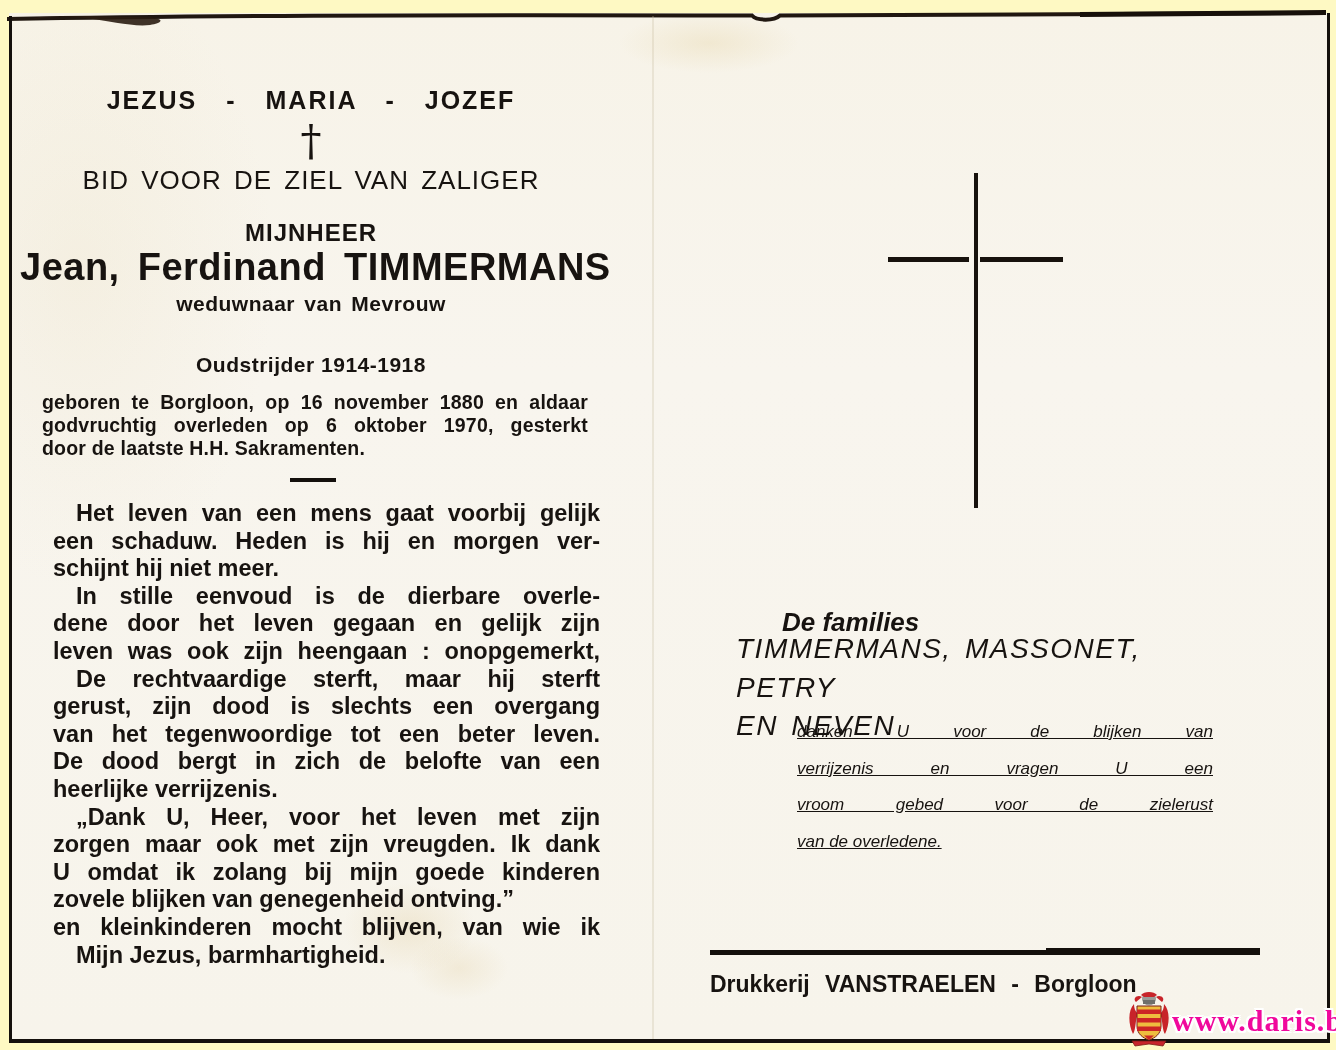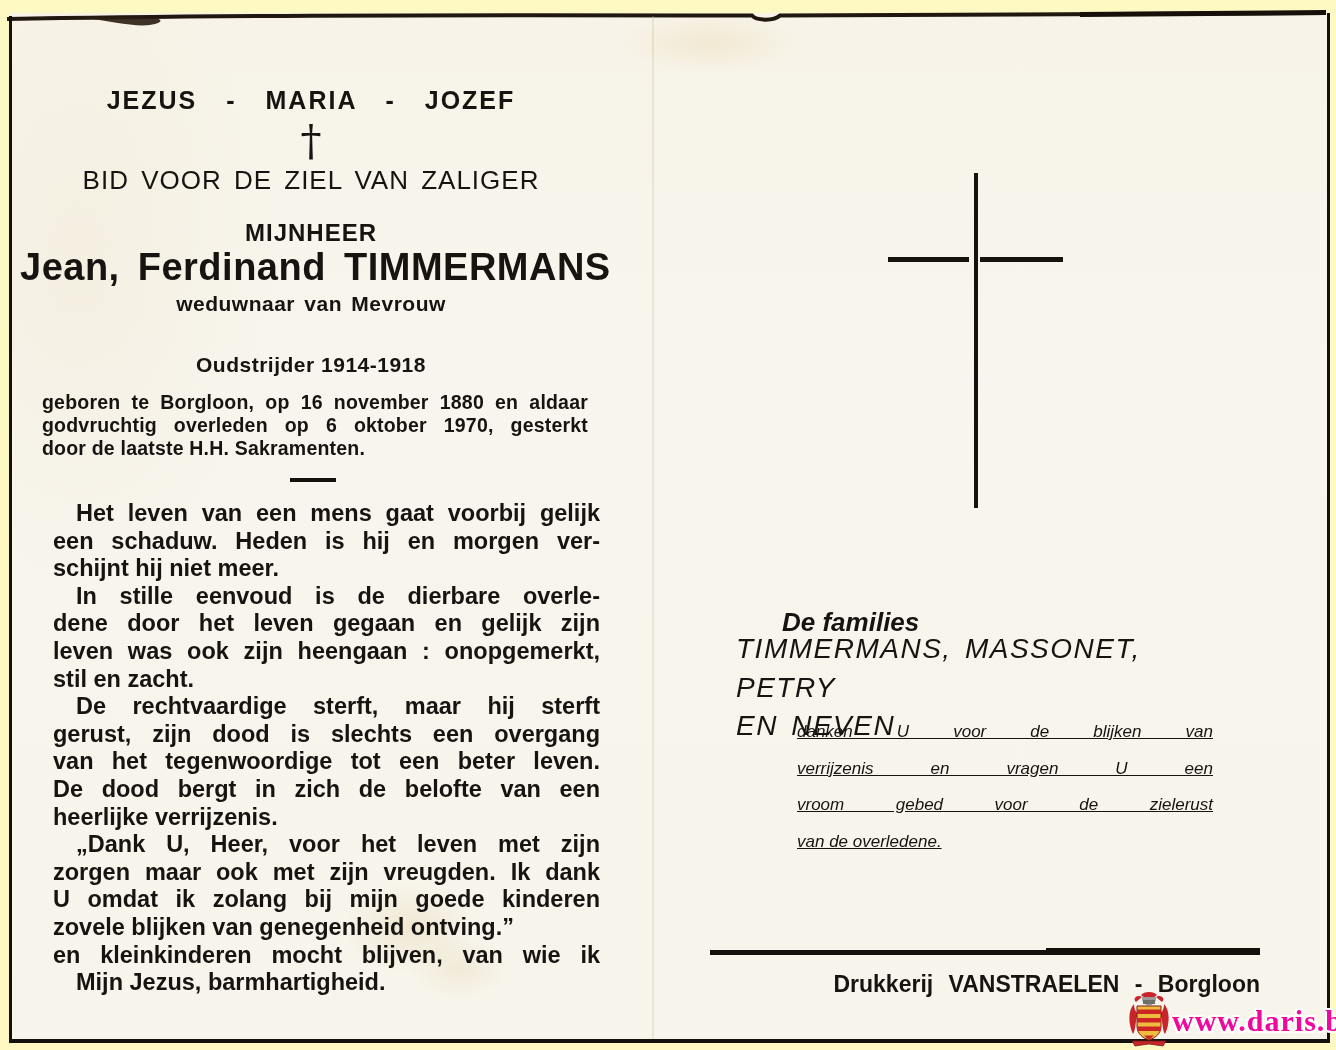--- a/index.html
+++ b/index.html
@@ -48,21 +48,21 @@
   .rcross-al{position:absolute;left:888px;top:257px;width:81px;height:5px;background:#17120d;}
   .rcross-ar{position:absolute;left:980px;top:257px;width:83px;height:5px;background:#17120d;}
 
   .ritalic{font-style:italic;}
   .famintro{position:absolute;left:782px;top:595px;font-size:26px;font-weight:700;white-space:nowrap;margin-top:12px;}
   .famnames{position:absolute;left:736px;top:630px;width:480px;font-size:28px;font-weight:500;line-height:38.5px;letter-spacing:1.5px;word-spacing:4px;}
   .thanks{position:absolute;left:797px;top:714px;width:416px;font-size:17px;font-weight:500;line-height:36.6px;text-decoration:underline;}
 
   .divider2{position:absolute;left:710px;top:950px;width:550px;height:5px;background:#14100c;}
   .divider2b{position:absolute;left:1046px;top:948px;width:214px;height:4px;background:#14100c;}
-  .printer{position:absolute;left:710px;top:971px;width:550px;text-align:right;font-size:23px;font-weight:bold;word-spacing:9px;white-space:nowrap;}
+  .printer{position:absolute;left:710px;top:971px;width:550px;text-align:left;font-size:23px;font-weight:bold;word-spacing:9px;white-space:nowrap;}
 
   .crest{position:absolute;left:1126px;top:990px;}
   .daris{
     position:absolute;left:1172px;top:1004px;
     font-family:"Liberation Serif", serif;
     font-size:30px;font-weight:bold;letter-spacing:1px;white-space:nowrap;
     text-shadow:
       -2px 0 0 #ffffff, 2px 0 0 #ffffff, 0 -2px 0 #ffffff, 0 2px 0 #ffffff,
       -2px -2px 0 #ffffff, 2px 2px 0 #ffffff, -2px 2px 0 #ffffff, 2px -2px 0 #ffffff;
   }
@@ -98,21 +98,20 @@
       <div class="tline">door de laatste H.H. Sakramenten.</div>
     </div>
   <div class="divider1"></div>
   <div class="prayer">
       <div class="tline just ind">Het leven van een mens gaat voorbij gelijk</div>
       <div class="tline just">een schaduw. Heden is hij en morgen ver-</div>
       <div class="tline">schijnt hij niet meer.</div>
       <div class="tline just ind">In stille eenvoud is de dierbare overle-</div>
       <div class="tline just">dene door het leven gegaan en gelijk zijn</div>
       <div class="tline just">leven was ook zijn heengaan : onopgemerkt,</div>
-      <div class="tline">stil en zacht.</div>
       <div class="tline just ind">De rechtvaardige sterft, maar hij sterft</div>
       <div class="tline just">gerust, zijn dood is slechts een overgang</div>
       <div class="tline just">van het tegenwoordige tot een beter leven.</div>
       <div class="tline just">De dood bergt in zich de belofte van een</div>
       <div class="tline">heerlijke verrijzenis.</div>
       <div class="tline just ind">„Dank U, Heer, voor het leven met zijn</div>
       <div class="tline just">zorgen maar ook met zijn vreugden. Ik dank</div>
       <div class="tline just">U omdat ik zolang bij mijn goede kinderen</div>
       <div class="tline">zovele blijken van genegenheid ontving.”</div>
       <div class="tline just">en kleinkinderen mocht blijven, van wie ik</div>

